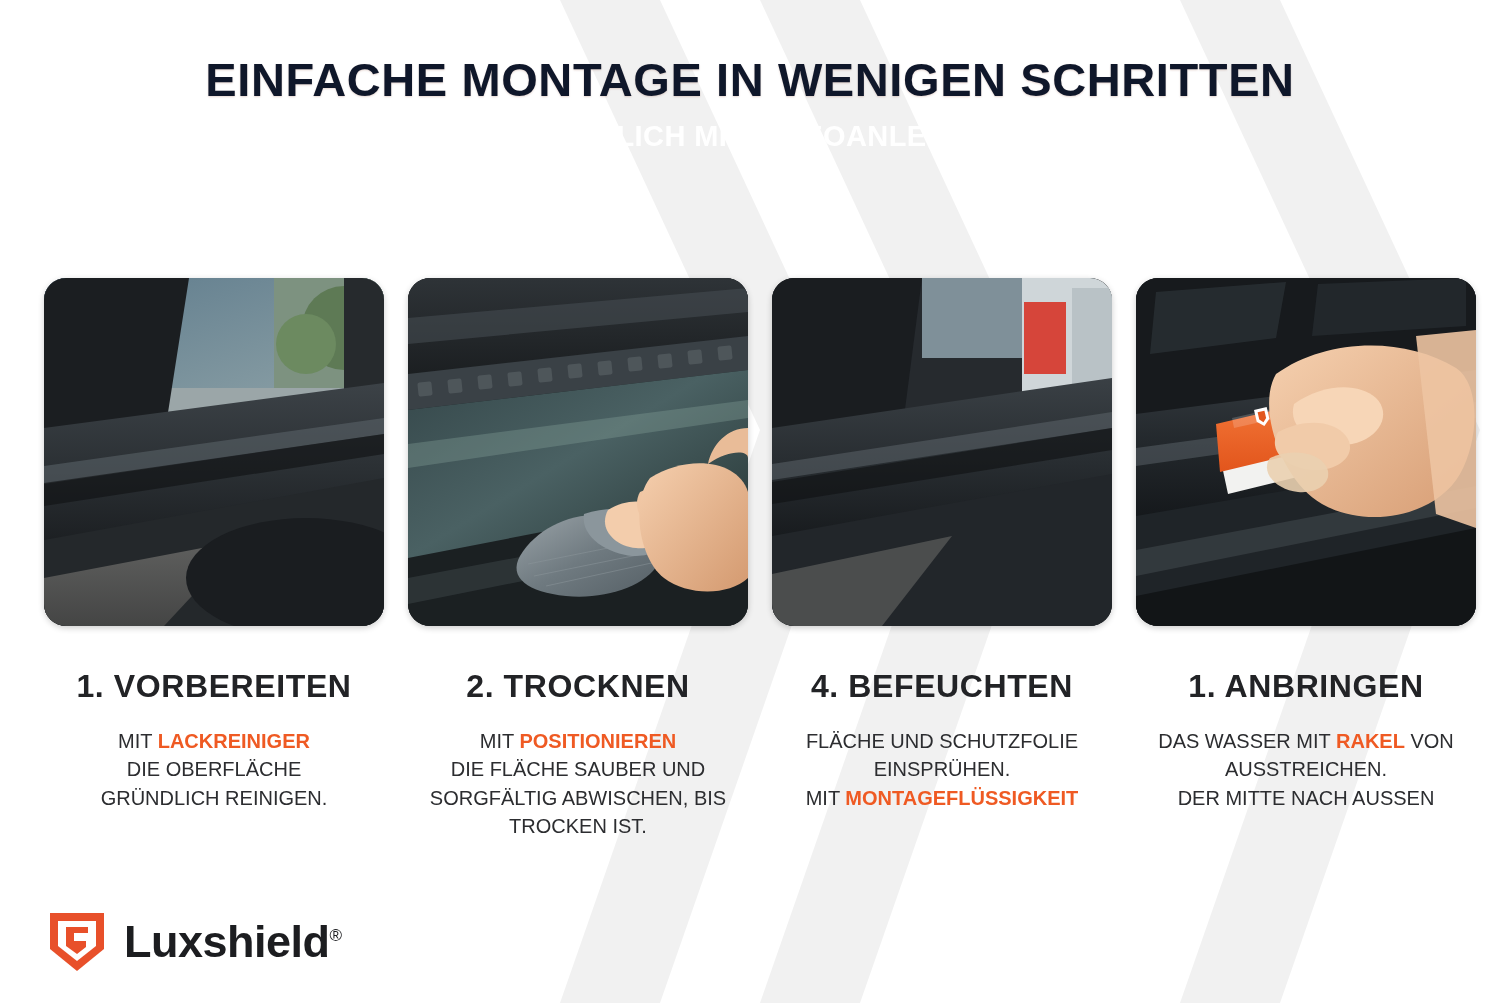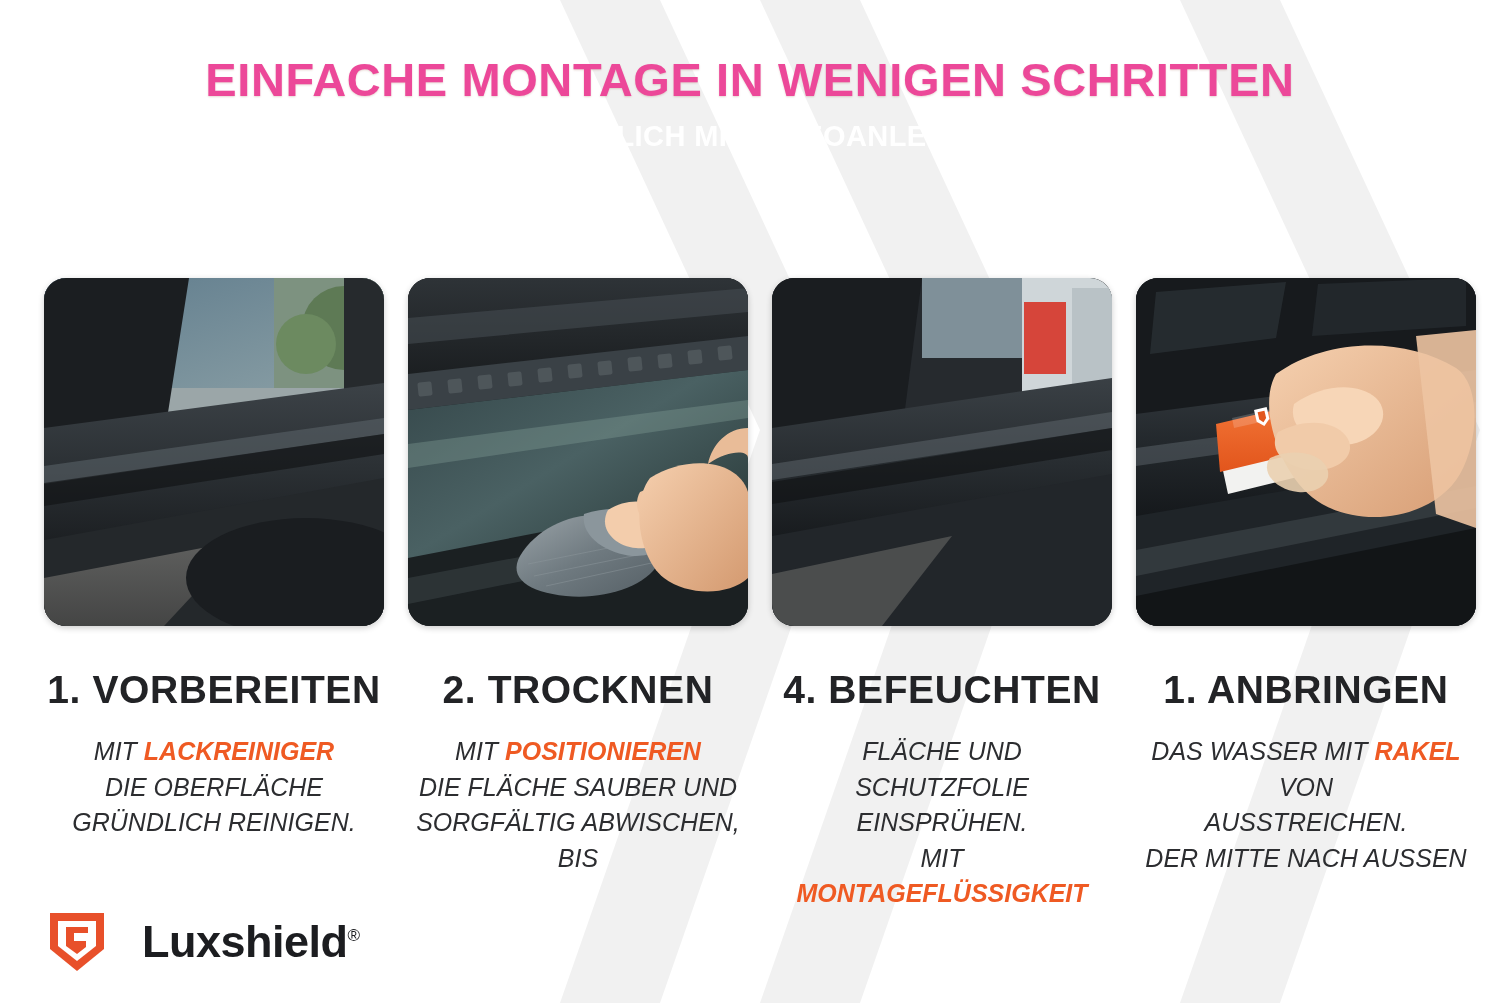--- a/index.html
+++ b/index.html
@@ -47,21 +47,21 @@
     flex-direction: column;
     align-items: center;
     justify-content: center;
   }
   .header-inner {
     text-align: center;
     width: 100%;
     padding-top: 8px;
   }
   .header h1 {
-    color: #ec4899;
+    color: #0f172a;
     font-size: 47px;
     font-weight: bold;
     letter-spacing: 0.6px;
     line-height: 1.05;
     text-shadow: 0 1px 2px rgba(120,40,10,0.18);
   }
   .header h2 {
     margin-top: 16px;
     color: #ffffff;
     font-size: 29px;
@@ -90,46 +90,45 @@
     border-radius: 22px;
     overflow: hidden;
     position: relative;
     background: #2a2f33;
     box-shadow: 0 2px 6px rgba(0,0,0,0.20);
   }
   .photo svg { display: block; }
 
   .step-title {
     margin-top: 42px;
-    font-size: 39px;
+    font-size: 32px;
     font-weight: bold;
     color: #222326;
     letter-spacing: 0.6px;
     text-align: center;
     white-space: nowrap;
   }
   .step-desc {
     margin-top: 22px;
-    font-size: 25px;
+    font-size: 20px;
     line-height: 1.42;
     color: #2c2d30;
     text-align: center;
     width: 340px;
-    font-style: italic;
   }
   .step-desc b { color: #ef5a23; font-weight: bold; }
 
   
   .footer {
     position: absolute;
     left: 48px;
     bottom: 30px;
     display: flex;
     align-items: center;
-    gap: 36px;
+    gap: 18px;
   }
   .logo-mark { width: 58px; height: 62px; }
   .logo-text {
     font-size: 45px;
     font-weight: bold;
     color: #1c1d20;
     letter-spacing: -0.5px;
     position: relative;
   }
   .logo-reg {
@@ -324,20 +323,21 @@
 
           <path d="M242,200 C280,176 330,182 340,214 L340,300 C320,318 280,318 256,300 C232,282 222,226 242,200 Z" fill="url(#s2hand)"></path>
           <path d="M300,186 C320,172 340,172 340,180 L340,150 C320,150 304,166 300,186 Z" fill="#e9bc98"></path>
         </svg>
       </div>
       <div class="step-title">2. TROCKNEN</div>
       <div class="step-desc">
         <div><span>MIT </span><b>POSITIONIEREN</b></div>
         <div>DIE FLÄCHE SAUBER UND</div>
         <div>SORGFÄLTIG ABWISCHEN, BIS</div>
+        <div>TROCKEN IST.</div>
       </div>
     </div>
 
     <div class="step">
       <div class="photo">
         <svg width="340" height="348" viewBox="0 0 340 348">
           <defs>
             <linearGradient id="s3body" x1="0" y1="0" x2="0" y2="1">
               <stop offset="0" stop-color="#3a4045"></stop>
               <stop offset="0.5" stop-color="#282d31"></stop>

